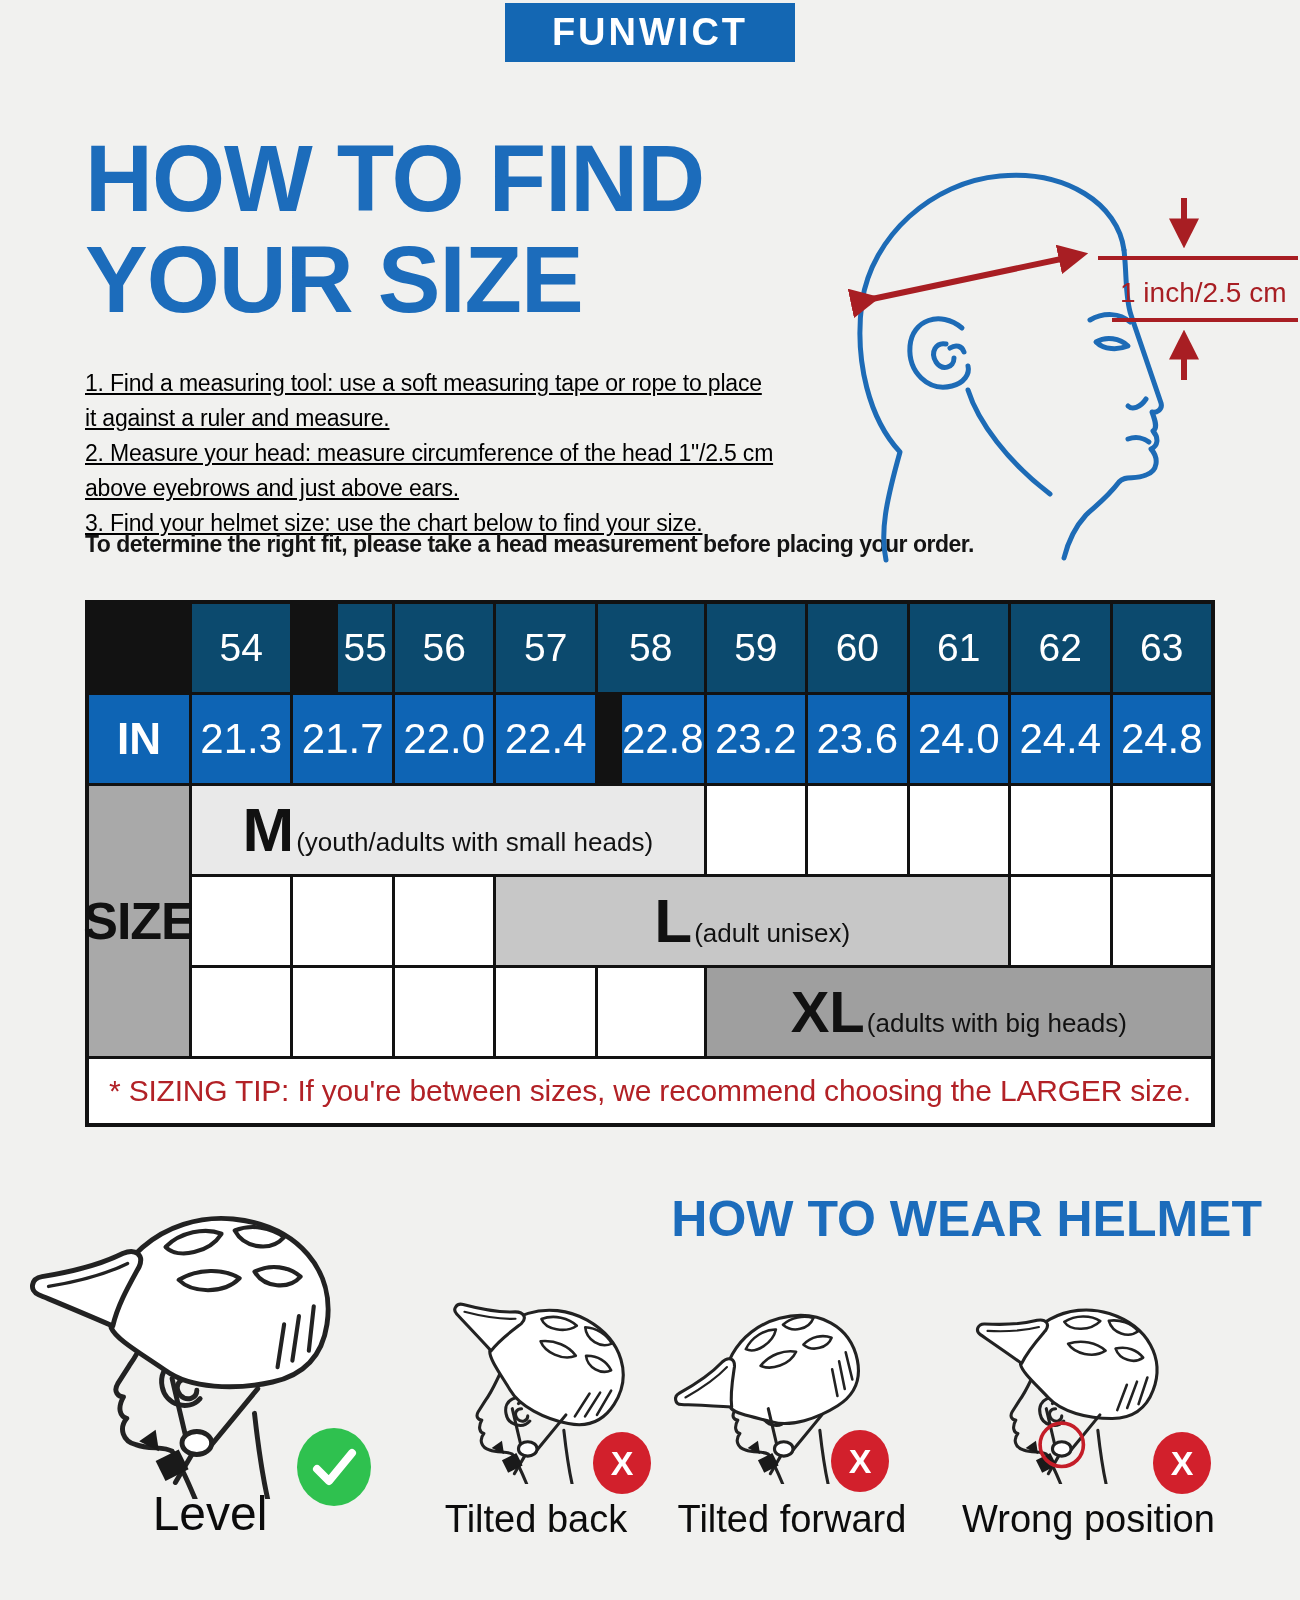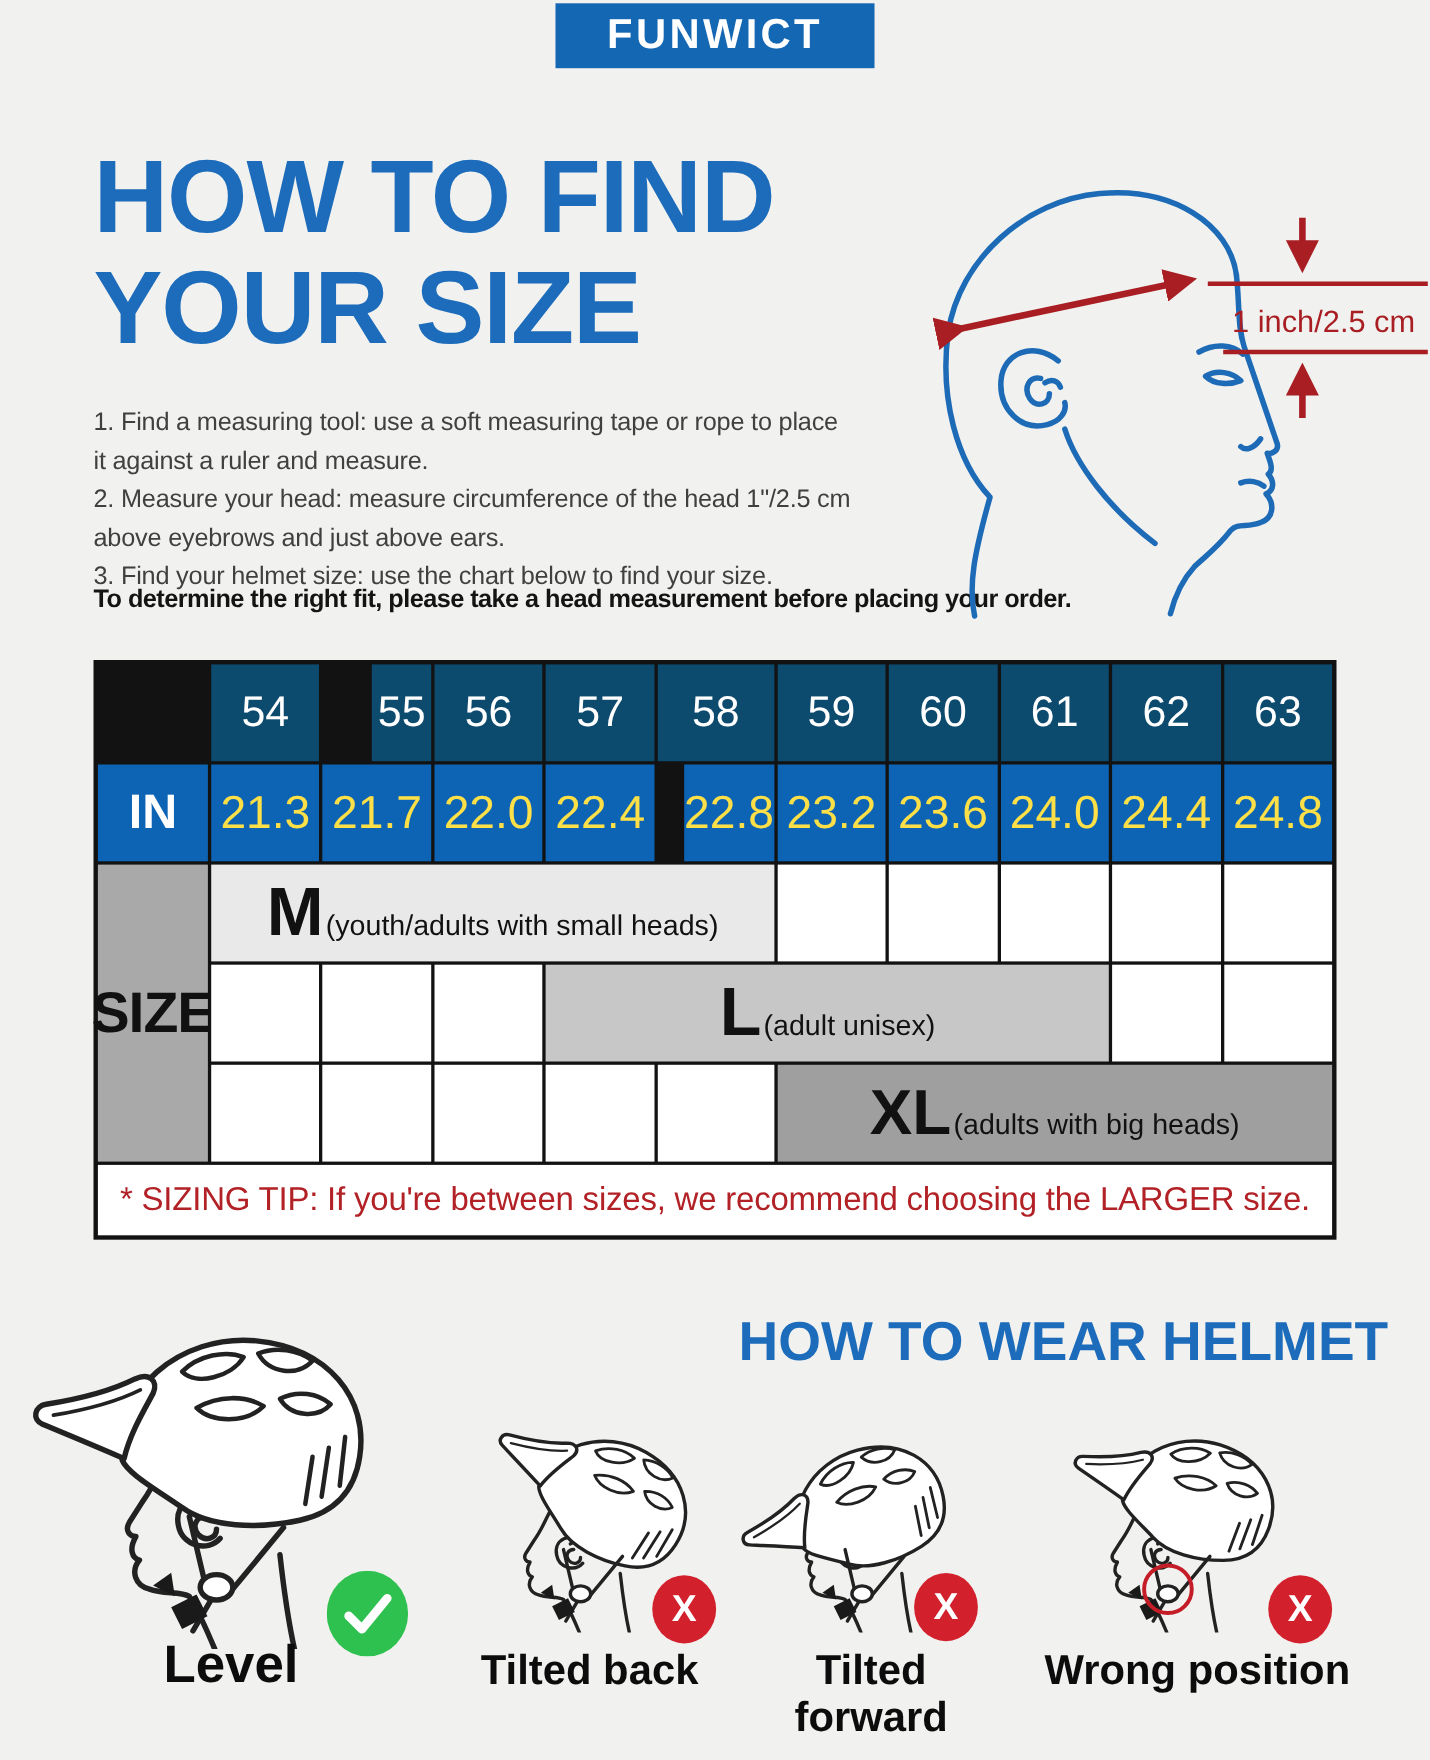--- a/index.html
+++ b/index.html
@@ -10,47 +10,47 @@
   .brand-box{position:absolute;left:505px;top:3px;width:290px;height:59px;background:#1467b3;
     display:flex;align-items:center;justify-content:center;}
   .brand-text{color:#fff;font-weight:bold;font-size:38px;letter-spacing:3px;}
 
   
   .page-title{position:absolute;left:85px;top:128px;color:#1c6cbb;font-weight:bold;
     font-size:94px;line-height:101px;letter-spacing:-1px;}
   .wear-title{position:absolute;right:38px;top:1190px;color:#1c6cbb;font-weight:bold;font-size:50px;}
 
   
-  .steps{position:absolute;left:85px;top:366px;color:#404040;font-size:23px;line-height:35px;letter-spacing:-0.2px;white-space:nowrap;}
+  .steps{position:absolute;left:85px;top:366px;color:#000000;font-size:23px;line-height:35px;letter-spacing:-0.2px;white-space:nowrap;text-decoration:underline;}
   .note{position:absolute;left:85px;top:531px;color:#141414;font-weight:bold;font-size:23px;letter-spacing:-0.5px;white-space:nowrap;}
 
   
   .head-diagram{position:absolute;left:828px;top:152px;}
 
   
   .size-table{position:absolute;left:85px;top:600px;width:1130px;background:#121212;
     display:grid;grid-template-columns:100px repeat(10,1fr);
     grid-template-rows:88px 88px 88px 88px 88px 64px;gap:3px;padding:4px;box-sizing:border-box;}
   .tc{display:flex;align-items:center;justify-content:center;}
   .cm-cell{background:#0c4a6e;color:#fff;font-size:39px;}
   .cm-lab{background:#2187e3;color:#fff;font-size:40px;font-weight:bold;}
-  .in-cell{background:#0e64b4;color:#fde047;font-size:42px;}
+  .in-cell{background:#0e64b4;color:#ffffff;font-size:42px;}
   .in-lab{background:#0e64b4;color:#fff;font-size:44px;font-weight:bold;}
   .size-head{background:#a9a9a9;color:#111;font-size:52px;font-weight:bold;letter-spacing:-1px;}
   .wc{background:#ffffff;}
   .band{align-items:baseline;padding-top:0;display:flex;justify-content:center;}
   .band-inner{display:flex;align-items:baseline;transform:translateY(0);}
   .band-name{font-weight:bold;color:#111;font-size:62px;line-height:88px;}
   .band-name.xl{font-size:58px;}
   .band-desc{color:#111;font-size:26px;margin-left:2px;}
   .tip-cell{background:#fff;color:#b22126;font-size:30px;letter-spacing:-0.2px;}
 
   
   .fig{position:absolute;}
-  .fig-label{position:absolute;left:0;width:100%;text-align:center;color:#0c0c0c;font-weight:bold;}
+  .fig-label{position:absolute;left:0;width:100%;text-align:center;color:#0c0c0c;font-weight:normal;}
   .badge{position:absolute;border-radius:50%;display:flex;align-items:center;justify-content:center;}
   .x-badge{background:#d2202c;color:#fff;font-weight:bold;}
   .hidden-defs{position:absolute;width:0;height:0;overflow:hidden;}
 </style>
 </head>
 <body>
 
 <div id="canvas">
 
   <div class="brand-box">

